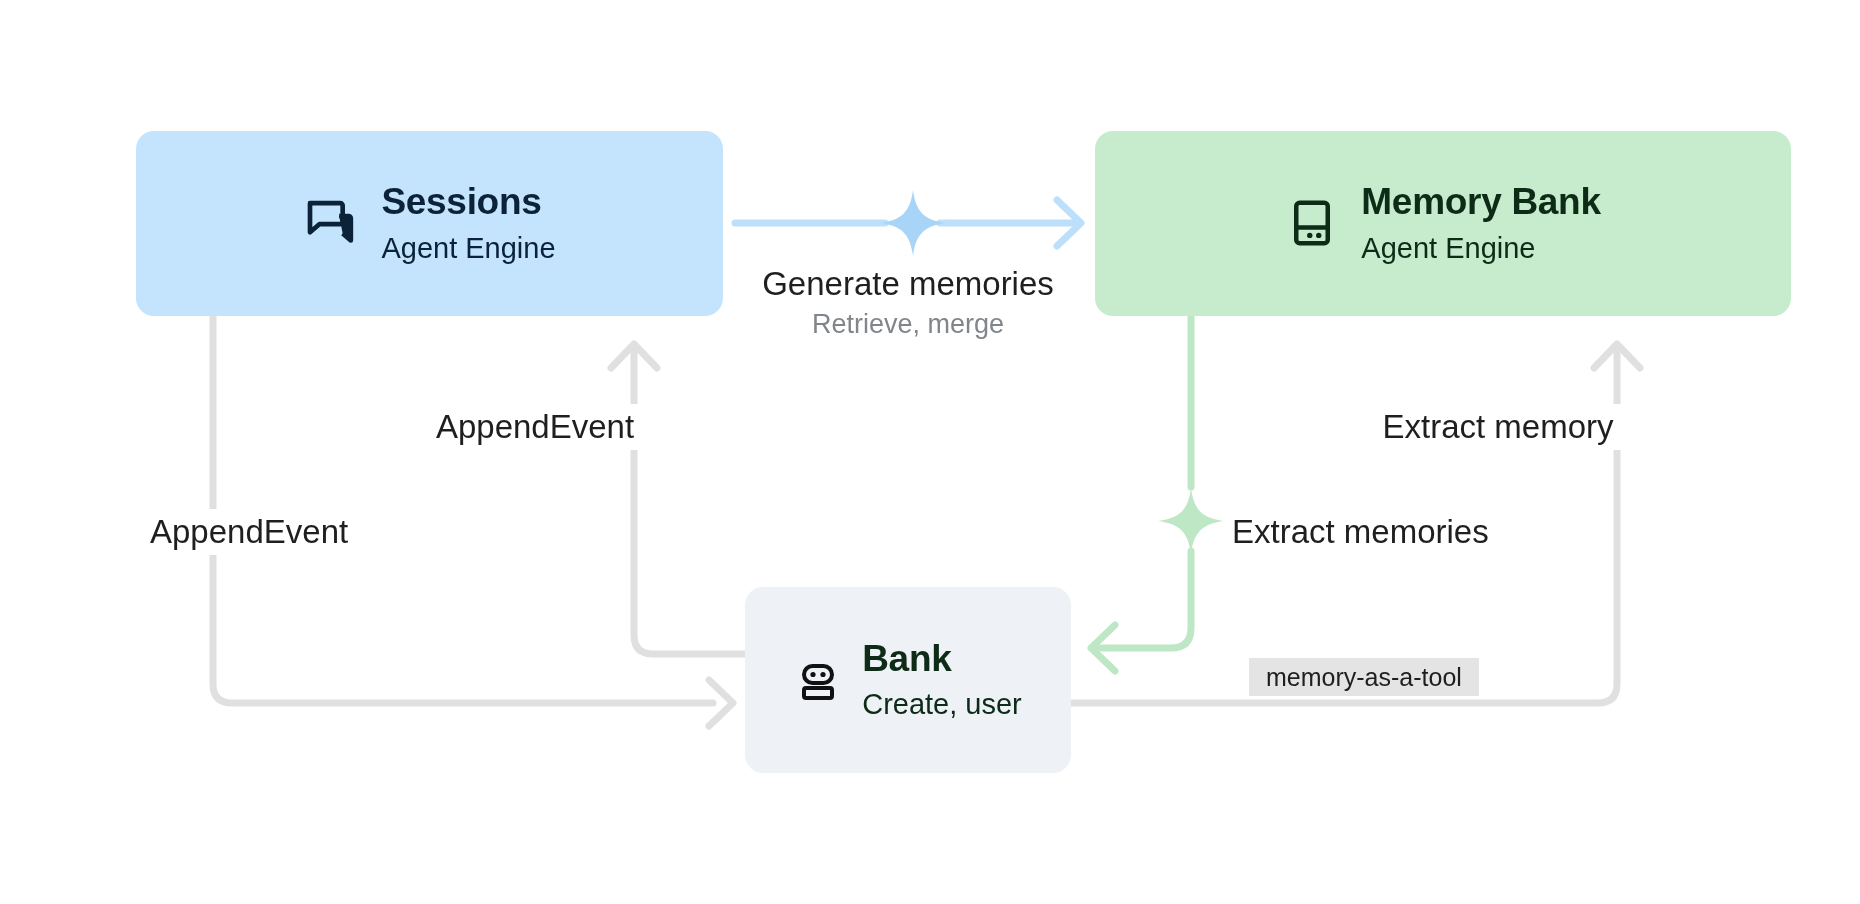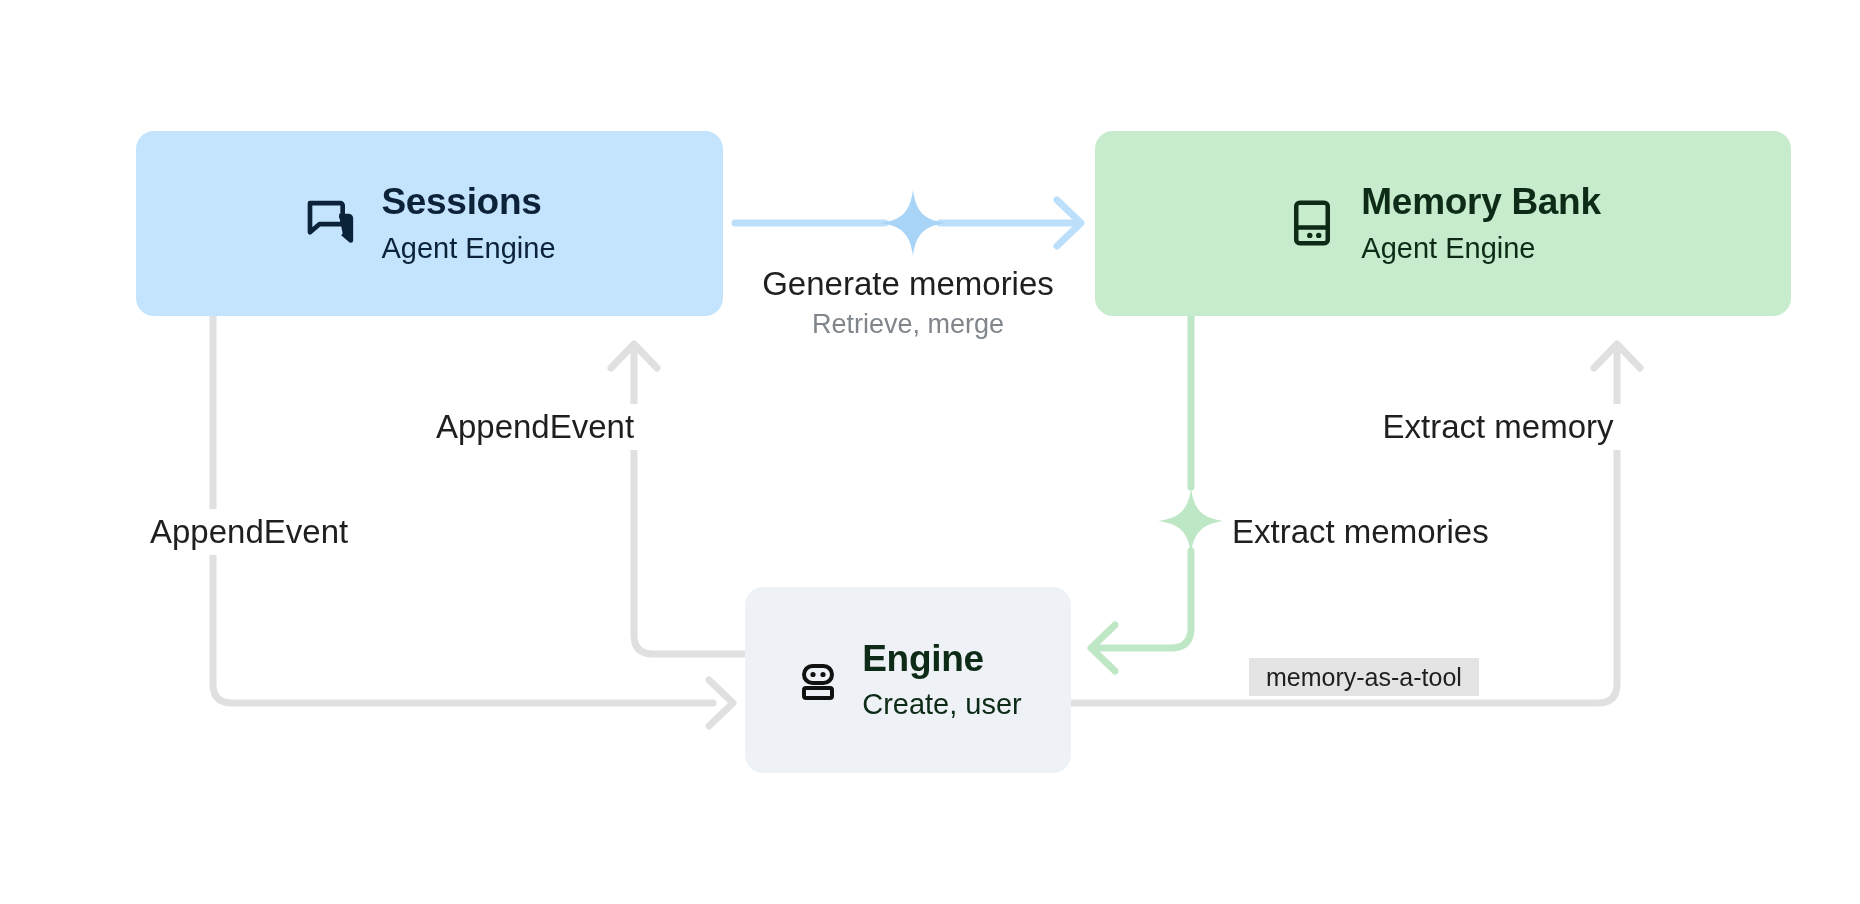--- a/index.html
+++ b/index.html
@@ -246,21 +246,21 @@
     <div class="node-inner">
       <span class="node-icon">
         <svg width="48" height="48" viewBox="0 0 48 48" aria-hidden="true">
           <rect x="10" y="10" width="28" height="17" rx="8.5" fill="none" stroke="#111111" stroke-width="4"></rect>
           <circle cx="19" cy="18.5" r="2.6" fill="#111111"></circle>
           <circle cx="29" cy="18.5" r="2.6" fill="#111111"></circle>
           <rect x="10" y="32" width="28" height="10" rx="2" fill="none" stroke="#111111" stroke-width="4"></rect>
         </svg>
       </span>
       <span class="node-text">
-        <span class="node-title">Engine</span>
+        <span class="node-title">Bank</span>
         <span class="node-sub">Create, user</span>
       </span>
     </div>
   </div>
 
   <div class="label label-centered" id="label-generate">
     <div class="label-main">Generate memories</div>
     <div class="label-sub">Retrieve, merge</div>
   </div>
 

